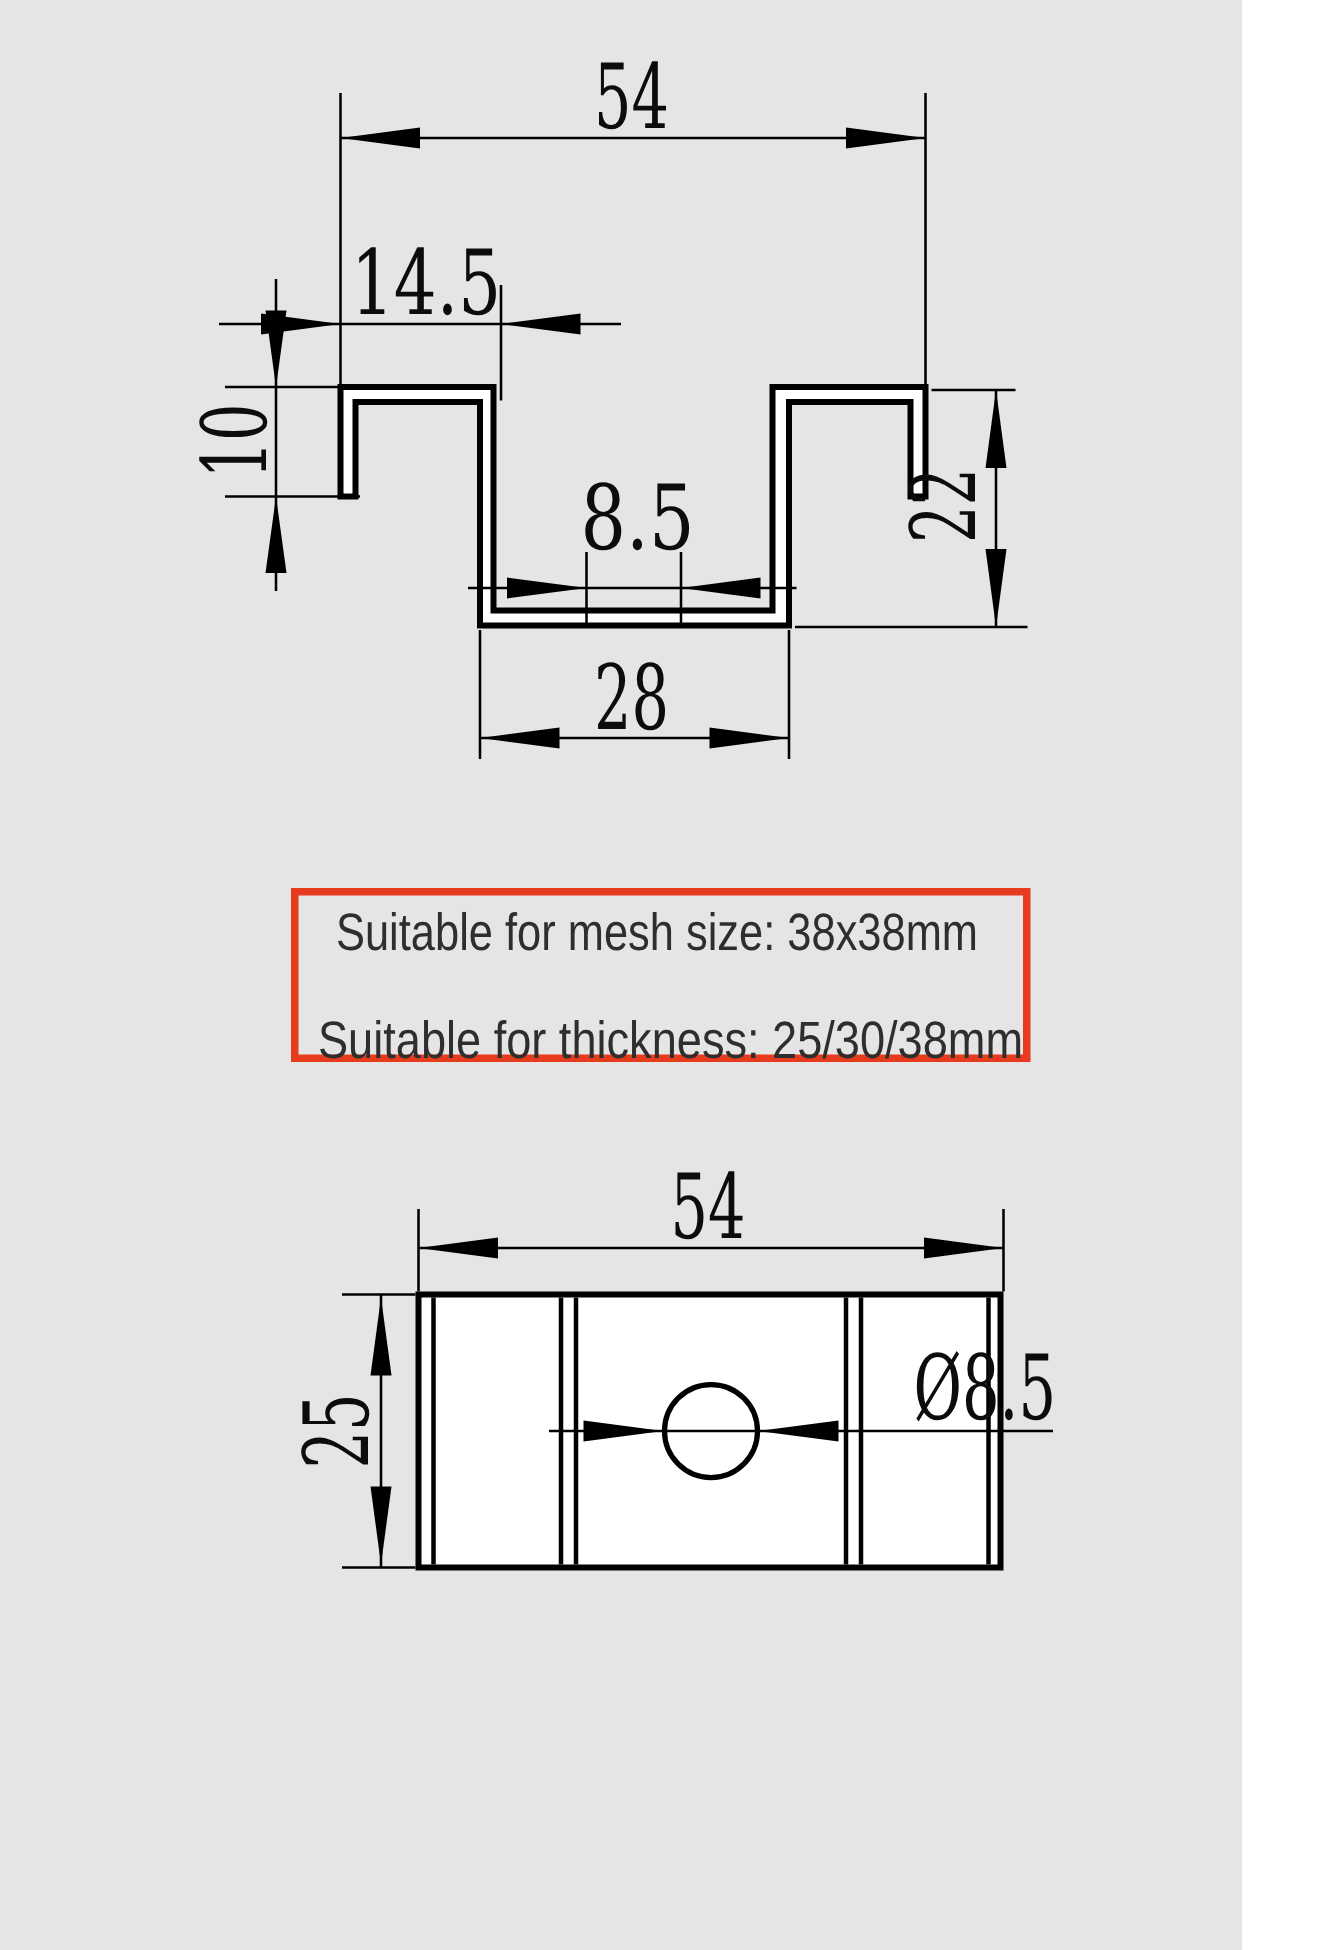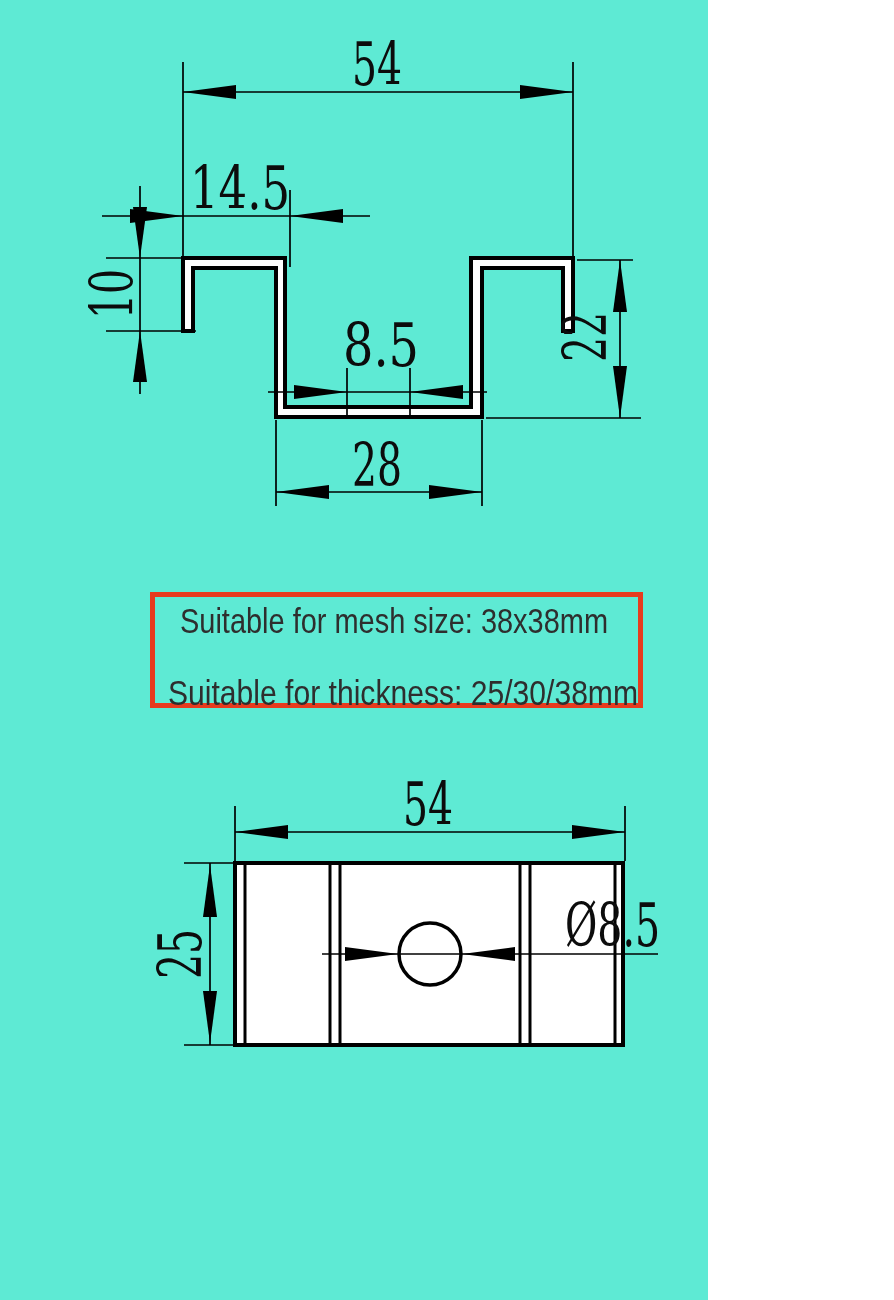--- a/index.html
+++ b/index.html
@@ -1,21 +1,22 @@
 <!DOCTYPE html>
 <html><head>
 <meta charset="utf-8">
 <style>
   html, body { margin: 0; padding: 0; background: #ffffff; }
   .canvas {
     position: relative;
-    width: 708px;
+    width: 784px;
     height: 1300px;
-    background: #5eead4;
+    background: #e5e5e5;
     overflow: hidden;
+    padding-left: 44px;
   }
   svg { display: block; }
   .dim-text {
     font-family: "DejaVu Serif", serif;
     font-size: 60px;
     fill: #0c0c0c;
   }
   .note-text {
     font-family: "Liberation Sans", sans-serif;
     font-size: 35px;

